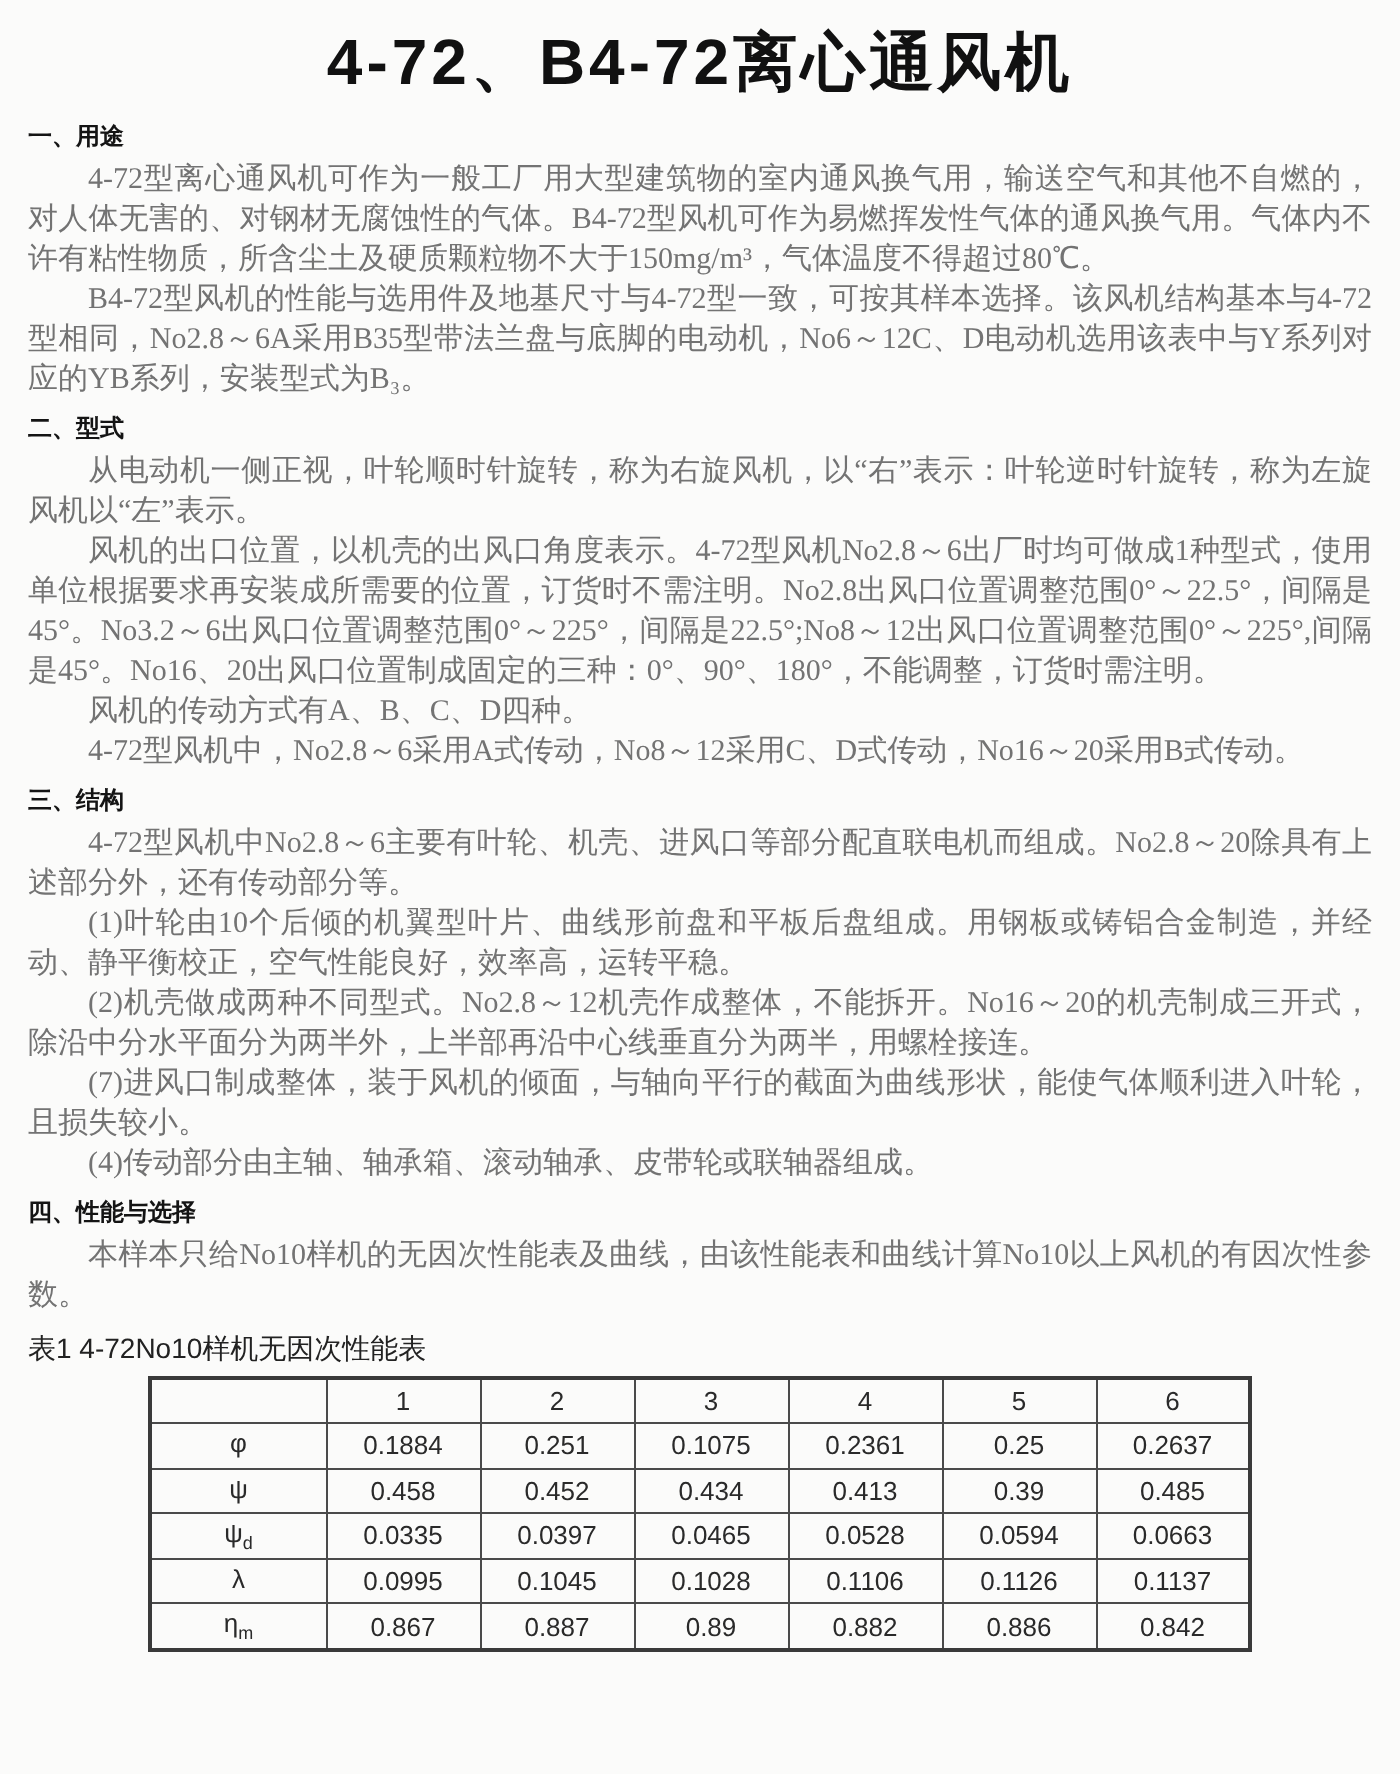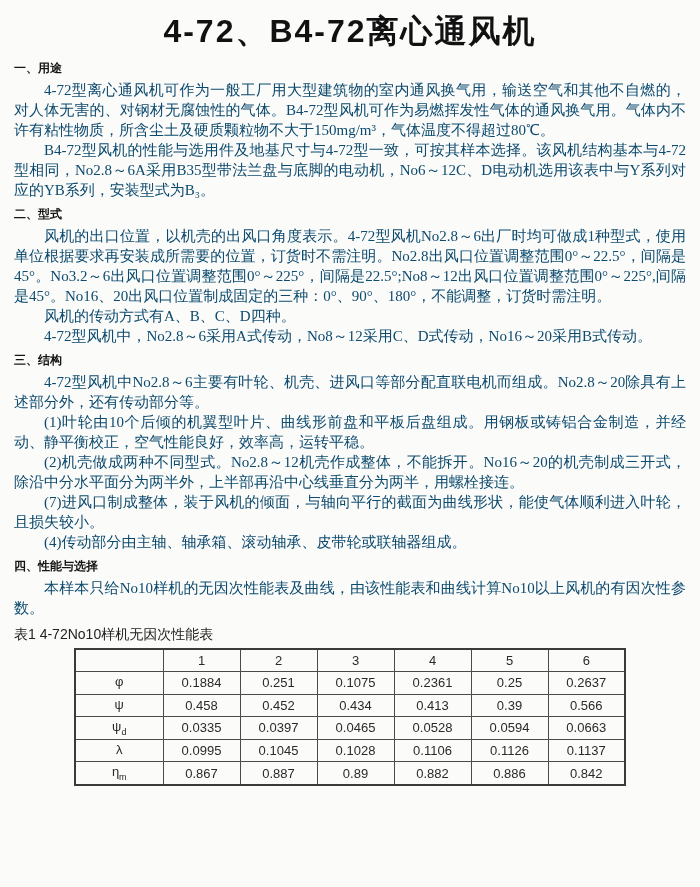--- a/index.html
+++ b/index.html
@@ -33,21 +33,21 @@
     font-weight: bold;
     font-size: 12px;
     color: #141414;
   }
   p.body-par {
     margin: 0;
     font-size: 15px;
     line-height: 20px;
     text-indent: 2em;
     text-align: justify;
-    color: #0c4a6e;
+    color: #737373;
   }
   .tbl-caption {
     margin: 8px 0 4px 0;
     text-align: left;
     font-size: 14px;
     color: #222;
     font-family: "Liberation Sans", sans-serif;
   }
   table.perf {
     border-collapse: collapse;
@@ -76,20 +76,21 @@
 
 <div class="page">
 
   <h1 class="doc-title">4-72、B4-72离心通风机</h1>
 
   <h2 class="sec-heading">一、用途</h2>
   <p class="body-par">4-72型离心通风机可作为一般工厂用大型建筑物的室内通风换气用，输送空气和其他不自燃的，对人体无害的、对钢材无腐蚀性的气体。B4-72型风机可作为易燃挥发性气体的通风换气用。气体内不许有粘性物质，所含尘土及硬质颗粒物不大于150mg/m³，气体温度不得超过80℃。</p>
   <p class="body-par">B4-72型风机的性能与选用件及地基尺寸与4-72型一致，可按其样本选择。该风机结构基本与4-72型相同，No2.8～6A采用B35型带法兰盘与底脚的电动机，No6～12C、D电动机选用该表中与Y系列对应的YB系列，安装型式为B₃。</p>
 
   <h2 class="sec-heading">二、型式</h2>
+  <p class="body-par">从电动机一侧正视，叶轮顺时针旋转，称为右旋风机，以“右”表示：叶轮逆时针旋转，称为左旋风机以“左”表示。</p>
   <p class="body-par">风机的出口位置，以机壳的出风口角度表示。4-72型风机No2.8～6出厂时均可做成1种型式，使用单位根据要求再安装成所需要的位置，订货时不需注明。No2.8出风口位置调整范围0°～22.5°，间隔是45°。No3.2～6出风口位置调整范围0°～225°，间隔是22.5°;No8～12出风口位置调整范围0°～225°,间隔是45°。No16、20出风口位置制成固定的三种：0°、90°、180°，不能调整，订货时需注明。</p>
   <p class="body-par">风机的传动方式有A、B、C、D四种。</p>
   <p class="body-par">4-72型风机中，No2.8～6采用A式传动，No8～12采用C、D式传动，No16～20采用B式传动。</p>
 
   <h2 class="sec-heading">三、结构</h2>
   <p class="body-par">4-72型风机中No2.8～6主要有叶轮、机壳、进风口等部分配直联电机而组成。No2.8～20除具有上述部分外，还有传动部分等。</p>
   <p class="body-par">(1)叶轮由10个后倾的机翼型叶片、曲线形前盘和平板后盘组成。用钢板或铸铝合金制造，并经动、静平衡校正，空气性能良好，效率高，运转平稳。</p>
   <p class="body-par">(2)机壳做成两种不同型式。No2.8～12机壳作成整体，不能拆开。No16～20的机壳制成三开式，除沿中分水平面分为两半外，上半部再沿中心线垂直分为两半，用螺栓接连。</p>
   <p class="body-par">(7)进风口制成整体，装于风机的倾面，与轴向平行的截面为曲线形状，能使气体顺利进入叶轮，且损失较小。</p>
   <p class="body-par">(4)传动部分由主轴、轴承箱、滚动轴承、皮带轮或联轴器组成。</p>
@@ -130,21 +131,21 @@
         <td>0.25</td>
         <td>0.2637</td>
       </tr>
       <tr>
         <th><span class="greek">ψ</span><sub></sub></th>
         <td>0.458</td>
         <td>0.452</td>
         <td>0.434</td>
         <td>0.413</td>
         <td>0.39</td>
-        <td>0.566</td>
+        <td>0.485</td>
       </tr>
       <tr>
         <th><span class="greek">ψ</span><sub>d</sub></th>
         <td>0.0335</td>
         <td>0.0397</td>
         <td>0.0465</td>
         <td>0.0528</td>
         <td>0.0594</td>
         <td>0.0663</td>
       </tr>

